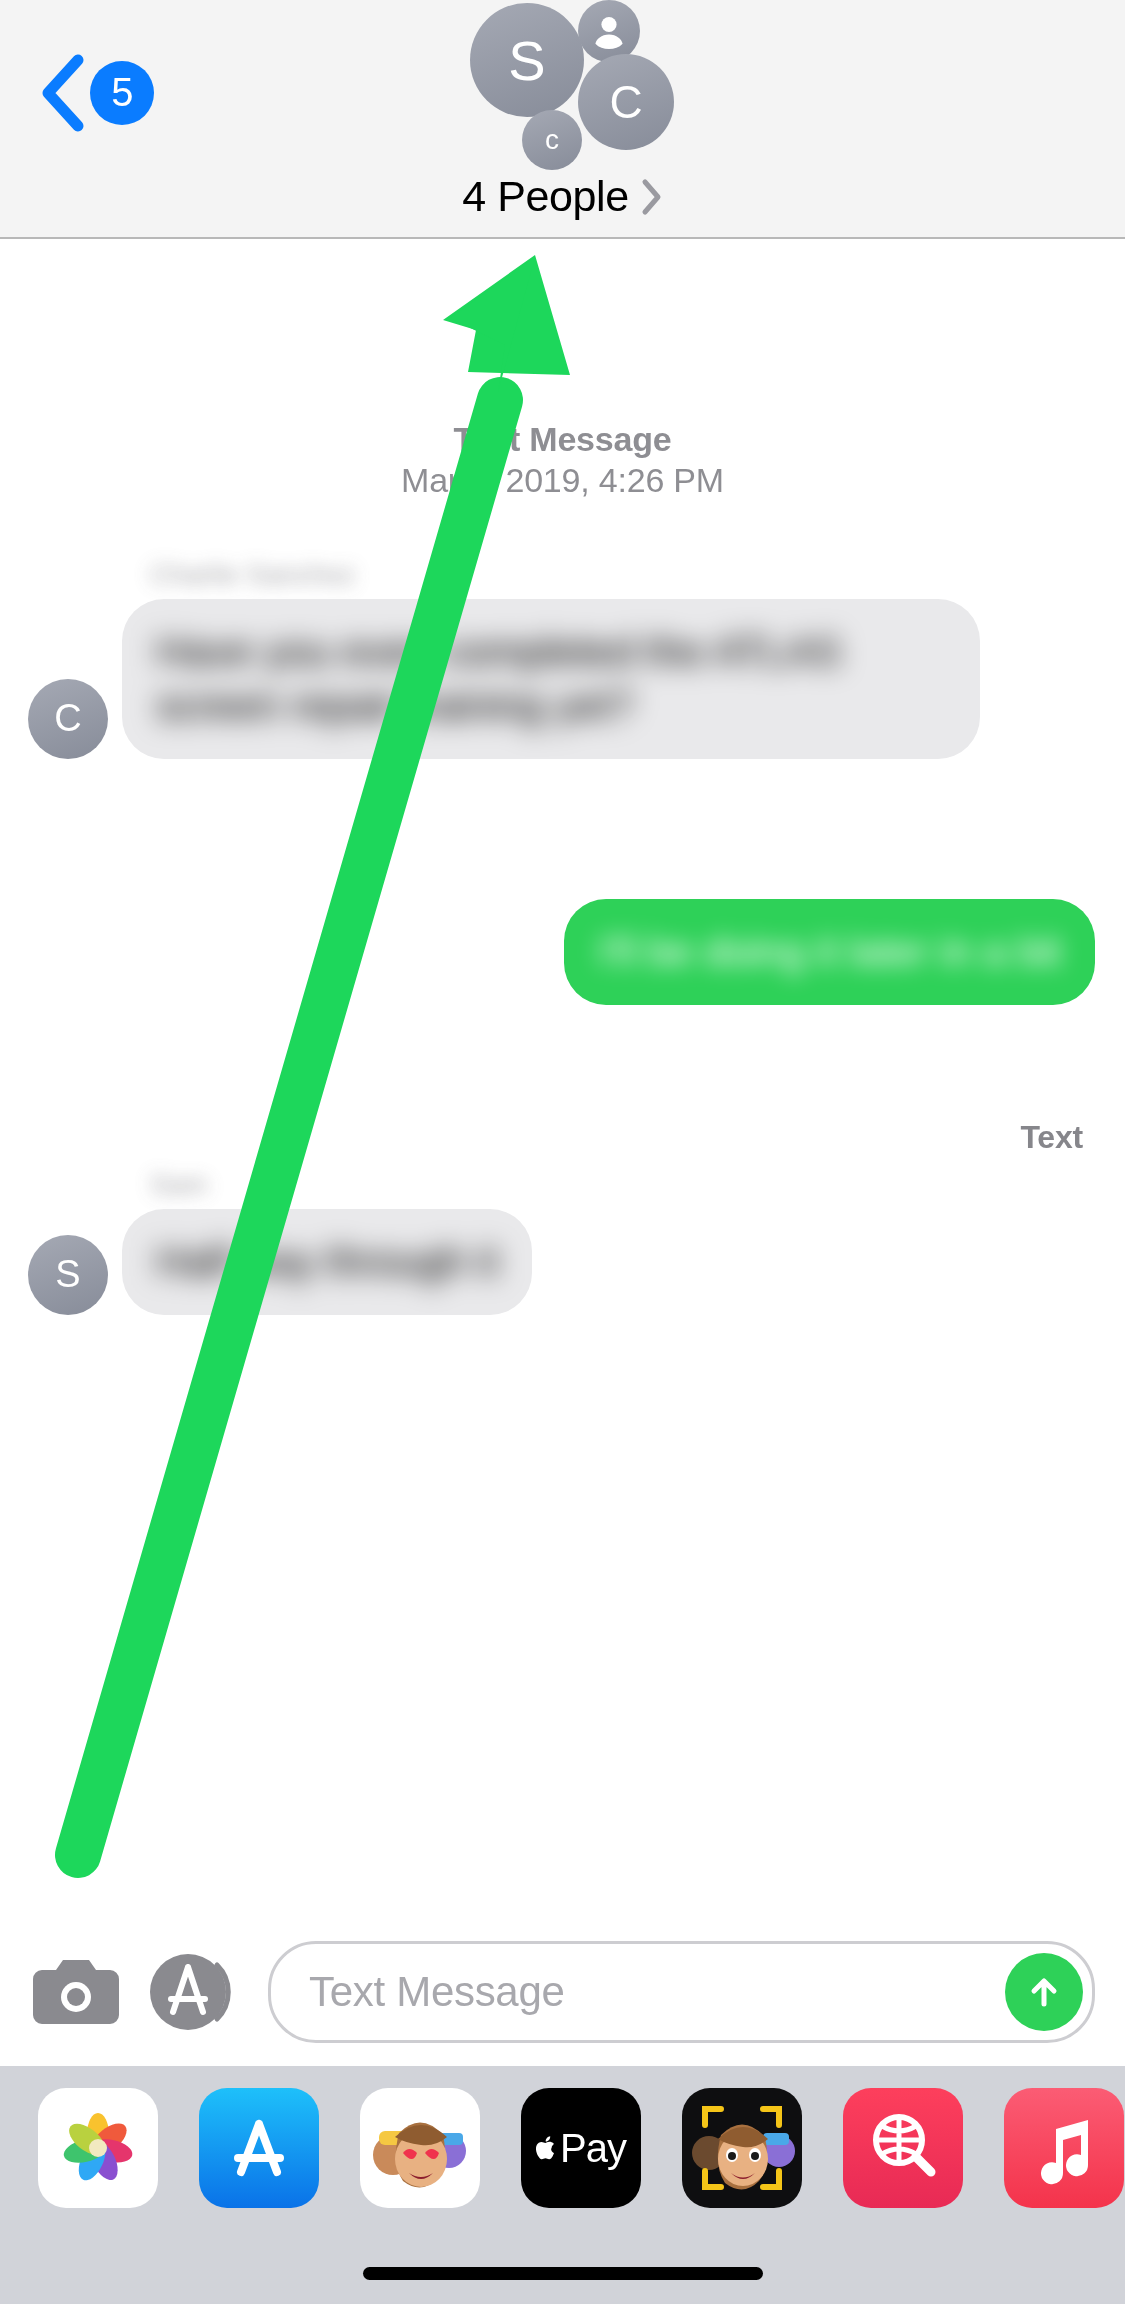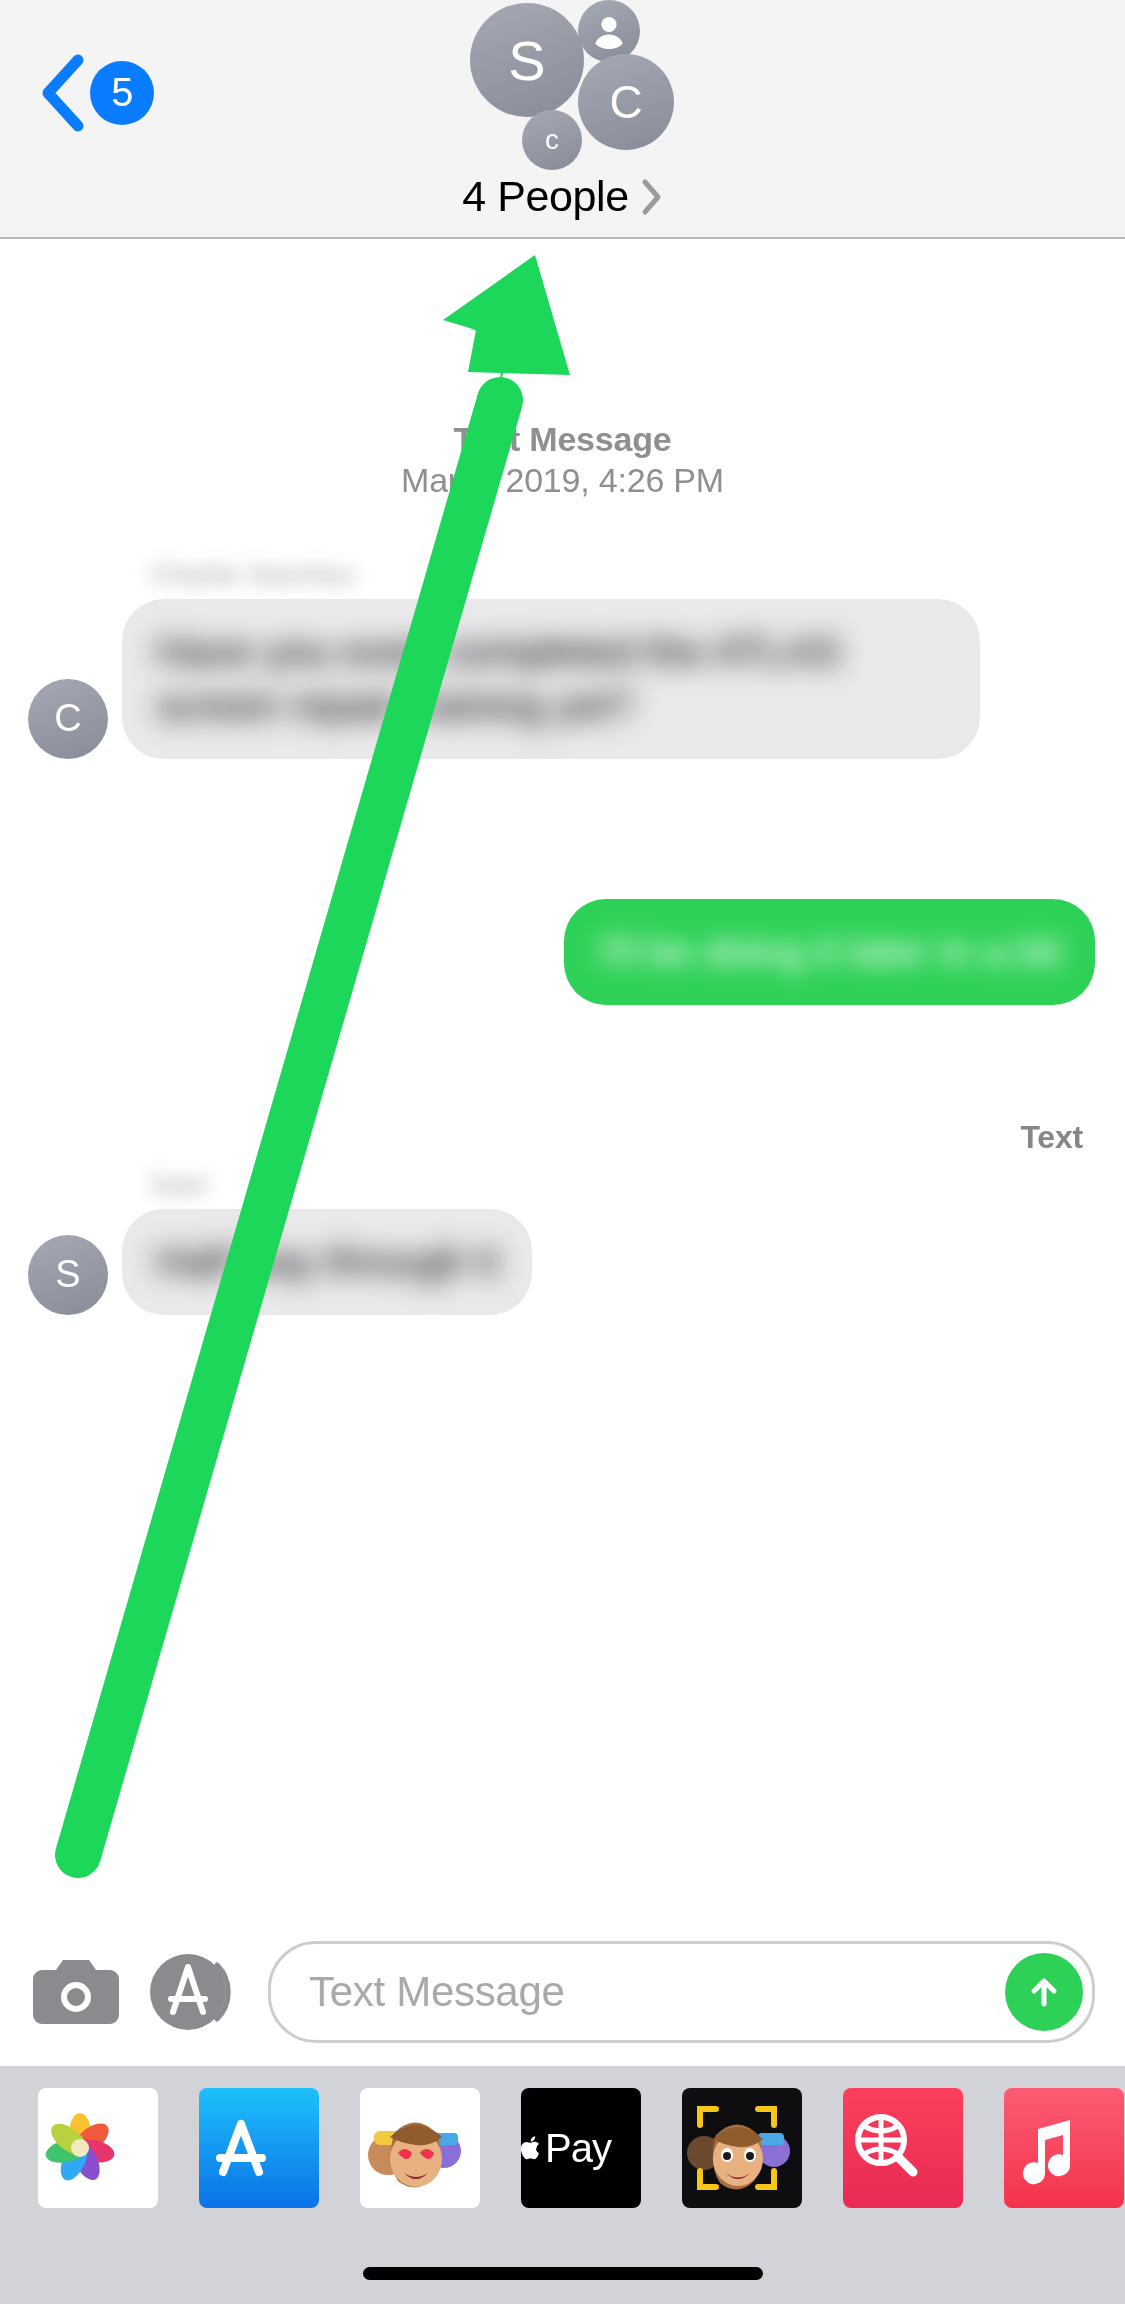--- a/index.html
+++ b/index.html
@@ -265,24 +265,25 @@
     background: #d1d3d9;
     display: flex;
     align-items: flex-start;
     padding: 22px 0 0 38px;
     box-sizing: border-box;
     gap: 41px;
     overflow: hidden;
   }
   .app-icon {
     width: 120px; height: 120px;
-    border-radius: 8px;
+    border-radius: 28px;
     flex: 0 0 auto;
     display: flex;
     align-items: center;
+    justify-content: center;
     overflow: hidden;
     cursor: pointer;
     position: relative;
   }
   #app-icon-photos   { background: #ffffff; }
   #app-icon-appstore { background: linear-gradient(180deg,#1ec0fa 0%, #0a72e8 100%); }
   #app-icon-memoji-stickers { background: #ffffff; }
   #app-icon-applepay { background: #000000; }
   #app-icon-memoji   { background: #0e0e10; }
   #app-icon-images   { background: linear-gradient(180deg,#fd3f5c 0%,#e82a55 100%); }

